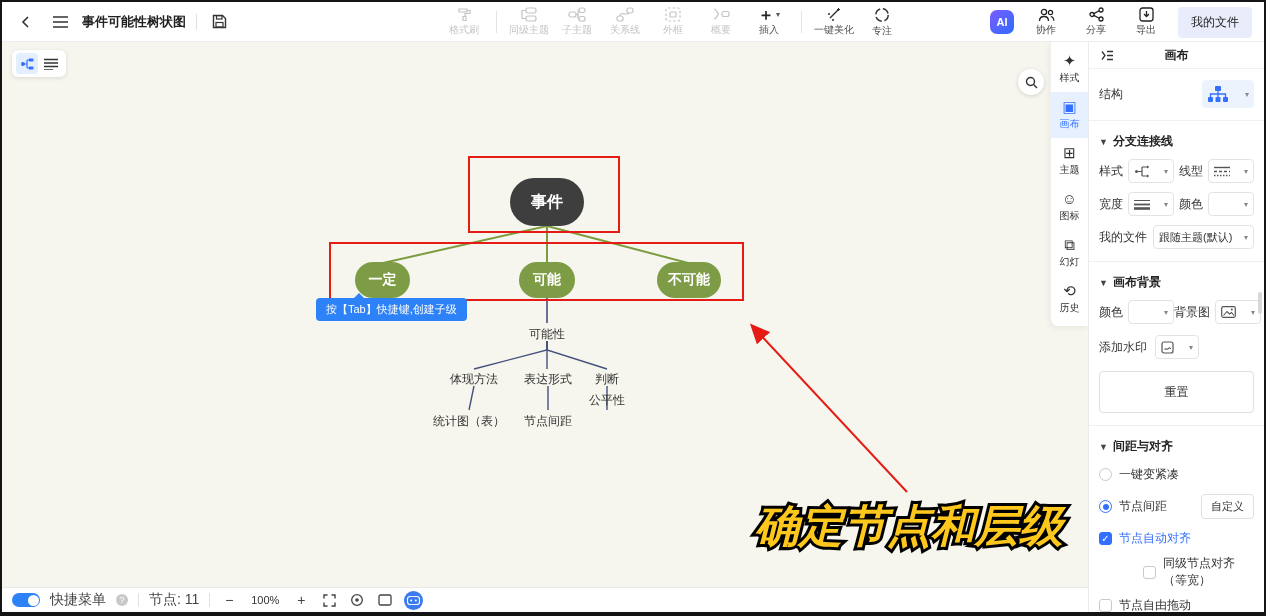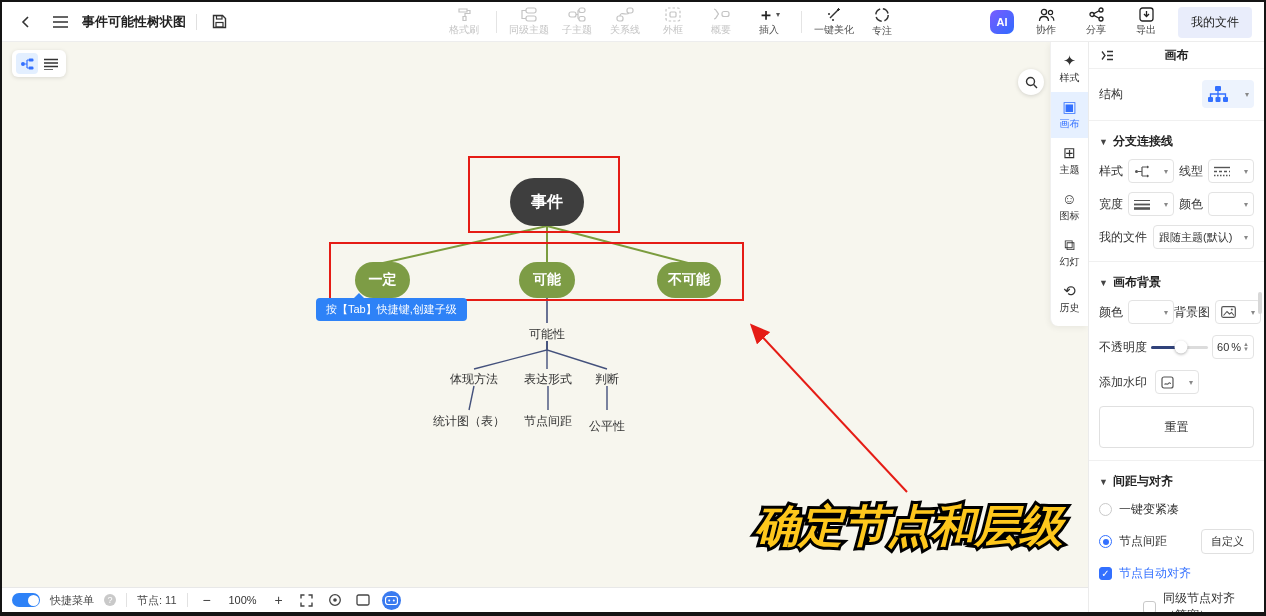--- a/index.html
+++ b/index.html
@@ -101,21 +101,21 @@
   .checkbox.checked { background:#3370ff; border-color:#3370ff; color:#fff; font-size:10px; line-height:12px; text-align:center; }
   .opt-label.blue { color:#3370ff; }
   .custom-btn { margin-left:auto; border:1px solid #e0e0e0; border-radius:4px; padding:4px 9px; font-size:11px; color:#333; cursor:pointer; }
   .help-circle { width:12px; height:12px; border-radius:50%; background:#c9c9c9; color:#fff; font-size:9px; display:inline-flex; align-items:center; justify-content:center; }
   .panel-scrollthumb { position:absolute; right:2px; top:250px; width:4px; height:22px; background:#d8d8d8; border-radius:2px; }
 
   
   .statusbar { position:absolute; left:0; right:0; bottom:0; height:25px; background:#fff; border-top:1px solid #e8e8e8; display:flex; align-items:center; gap:10px; padding:0 10px; z-index:8; }
   .toggle { width:28px; height:14px; border-radius:8px; background:#2e82f7; position:relative; cursor:pointer; }
   .toggle .t-knob { position:absolute; right:1.5px; top:1.5px; width:11px; height:11px; border-radius:50%; background:#fff; }
-  .sb-label { font-size:11px; color:#444; }
+  .sb-label { font-size:14px; color:#444; }
   .sb-sep { width:1px; height:14px; background:#e2e2e2; }
   .sb-btn { font-size:14px; color:#444; cursor:pointer; display:flex; align-items:center; justify-content:center; width:18px; height:18px; }
   .zoom-val { font-size:11px; color:#333; width:34px; text-align:center; }
   .robot { width:19px; height:19px; border-radius:50%; background:#3a7bf0; display:flex; align-items:center; justify-content:center; cursor:pointer; }
 </style>
 </head>
 <body>
 
 <div class="app">
 
@@ -296,21 +296,21 @@
       <div class="node-pill node-root">事件</div>
       <div class="node-pill node-green node-l2-0">一定</div>
       <div class="node-pill node-green node-l2-1">可能</div>
       <div class="node-pill node-green node-l2-2">不可能</div>
       <div class="node-text" style="left:545px; top:284px;">可能性</div>
       <div class="node-text" style="left:472px; top:329px;">体现方法</div>
       <div class="node-text" style="left:546px; top:329px;">表达形式</div>
       <div class="node-text" style="left:605px; top:329px;">判断</div>
       <div class="node-text" style="left:467px; top:371px;">统计图（表）</div>
       <div class="node-text" style="left:546px; top:371px;">节点间距</div>
-      <div class="node-text" style="left:605px; top:376px;">公平性</div>
+      <div class="node-text" style="left:605px; top:350px;">公平性</div>
 
       <div class="tab-tooltip">按【Tab】快捷键,创建子级</div>
 
       <div class="subtitle">
         <svg width="345" height="58" viewBox="0 0 345 58">
           <text x="172" y="44" text-anchor="middle" font-family="Liberation Sans, DejaVu Sans, sans-serif" font-size="44" font-weight="900" fill="#fec71c" stroke="#000" stroke-width="6" paint-order="stroke">确定节点和层级</text>
         </svg>
       </div>
 
       <div class="side-tabs">
@@ -484,35 +484,20 @@
               <svg width="15" height="12" viewBox="0 0 15 12">
                   <rect x="0.7" y="0.7" width="13.6" height="10.6" rx="1.5" fill="none" stroke="#555" stroke-width="1.2"></rect>
                   <path d="M2.5 9.5 L6 5.5 L8.5 8 L10.5 6.5 L13 9.5" fill="none" stroke="#555" stroke-width="1.1"></path>
                   <circle cx="10.8" cy="3.6" r="1" fill="#555"></circle>
                 </svg>
               <span class="chev">▾</span>
             </span>
           </div>
         </div>
         <div class="p-row">
-          <span class="p-label">不透明度</span>
-          <span class="slider">
-            <span class="fill"></span>
-            <span class="knob"></span>
-          </span>
-          <span class="spin-box">
-            <span>60</span>
-            <span>%</span>
-            <span class="spin-arrows">
-                <span>▲</span>
-                <span>▼</span>
-              </span>
-          </span>
-        </div>
-        <div class="p-row">
           <span class="p-label">添加水印</span>
           <span class="dd" style="margin-left:8px; width:44px;">
             <svg width="13" height="13" viewBox="0 0 13 13">
                 <rect x="1" y="1" width="11" height="11" rx="2" fill="none" stroke="#555" stroke-width="1.2"></rect>
                 <path d="M3.5 8.5 c1.5-2 2.5 1 4-1 s2 .5 2 .5" fill="none" stroke="#555" stroke-width="1.1"></path>
               </svg>
             <span class="chev">▾</span>
           </span>
         </div>
         <div class="reset-btn">重置</div>

